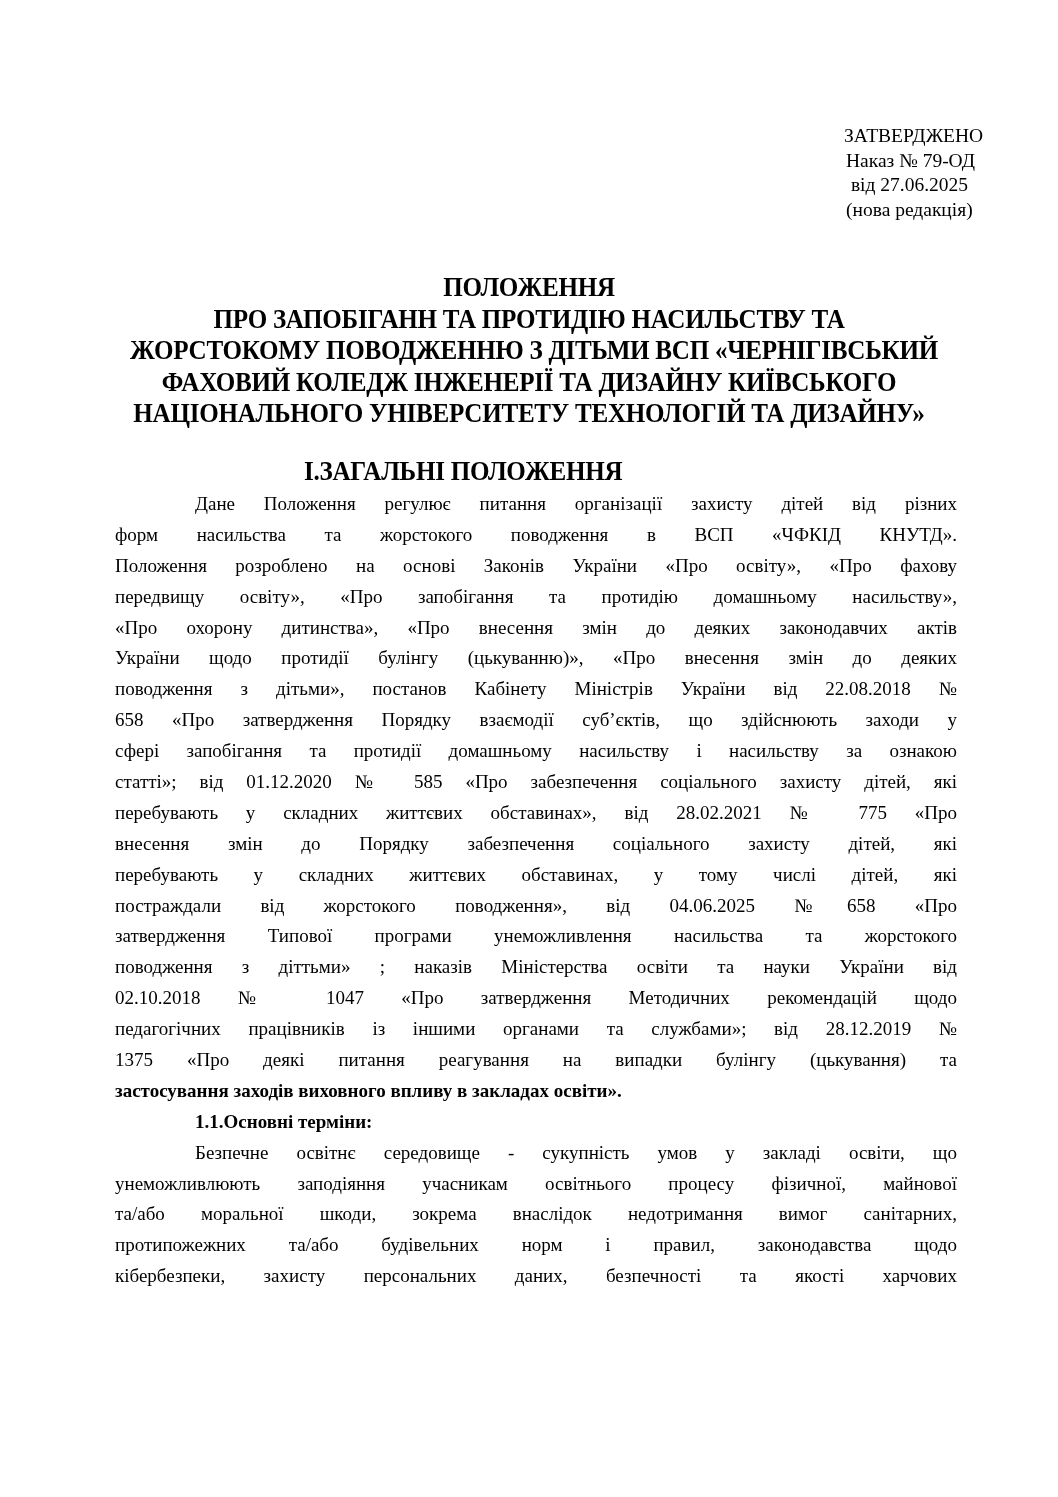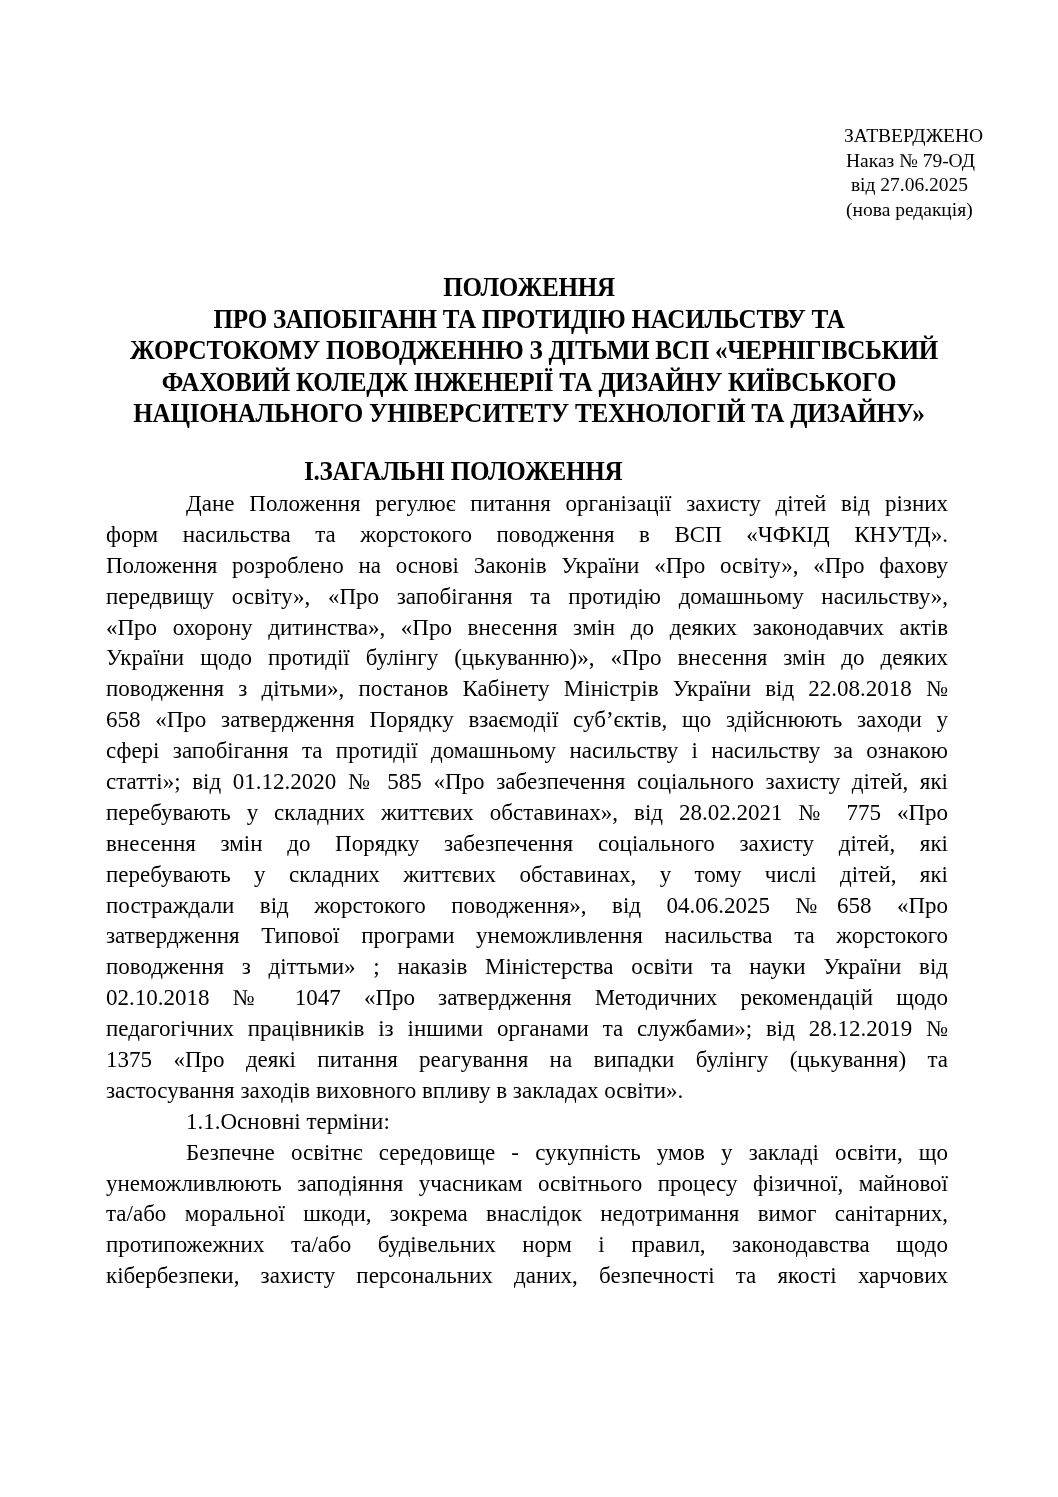--- a/index.html
+++ b/index.html
@@ -3,24 +3,24 @@
 <meta charset="utf-8">
 <style>
   html, body { margin: 0; padding: 0; background: #ffffff; }
   body { width: 1058px; height: 1497px; position: relative; overflow: hidden; font-family: "Liberation Serif", "DejaVu Serif", serif; color: #000; }
   .page { position: absolute; left: 0; top: 0; width: 1058px; height: 1497px; background: #fff; }
   .approval { position: absolute; left: 804px; top: 124px; font-size: 19.5px; line-height: 24.5px; margin-left: 40px; }
   .approval div { white-space: pre; }
   .title { position: absolute; left: 100px; width: 858px; top: 272px; text-align: center; font-weight: bold; font-size: 27px; line-height: 31.5px; letter-spacing: -0.3px; transform: scaleX(0.93); transform-origin: center top; }
   .title div { white-space: nowrap; }
   .section-heading { position: absolute; left: 304px; top: 456px; font-weight: bold; font-size: 27px; line-height: 31px; letter-spacing: -0.3px; transform: scaleX(0.93); transform-origin: left top; white-space: nowrap; }
-  .body { position: absolute; left: 106px; top: 489px; width: 842px; font-size: 23px; line-height: 30.9px; }
+  .body { position: absolute; left: 115px; top: 489px; width: 842px; font-size: 19px; line-height: 30.9px; }
   .line { display: block; text-align: justify; text-align-last: justify; white-space: nowrap; height: 30.9px; overflow: visible; }
   .line > span { display: inline-block; width: 100%; text-align: justify; text-align-last: justify; white-space: normal; }
-  .line.last > span { text-align-last: left; }
+  .line.last > span { text-align-last: left; font-weight: bold; }
   .line.indent > span { padding-left: 80px; width: calc(100% - 80px); }
   .line.indent2 > span { padding-left: 80px; width: calc(100% - 80px); }
 </style>
 </head>
 <body>
 
 <div class="page">
 
   <div class="approval">
     <div>ЗАТВЕРДЖЕНО</div>

